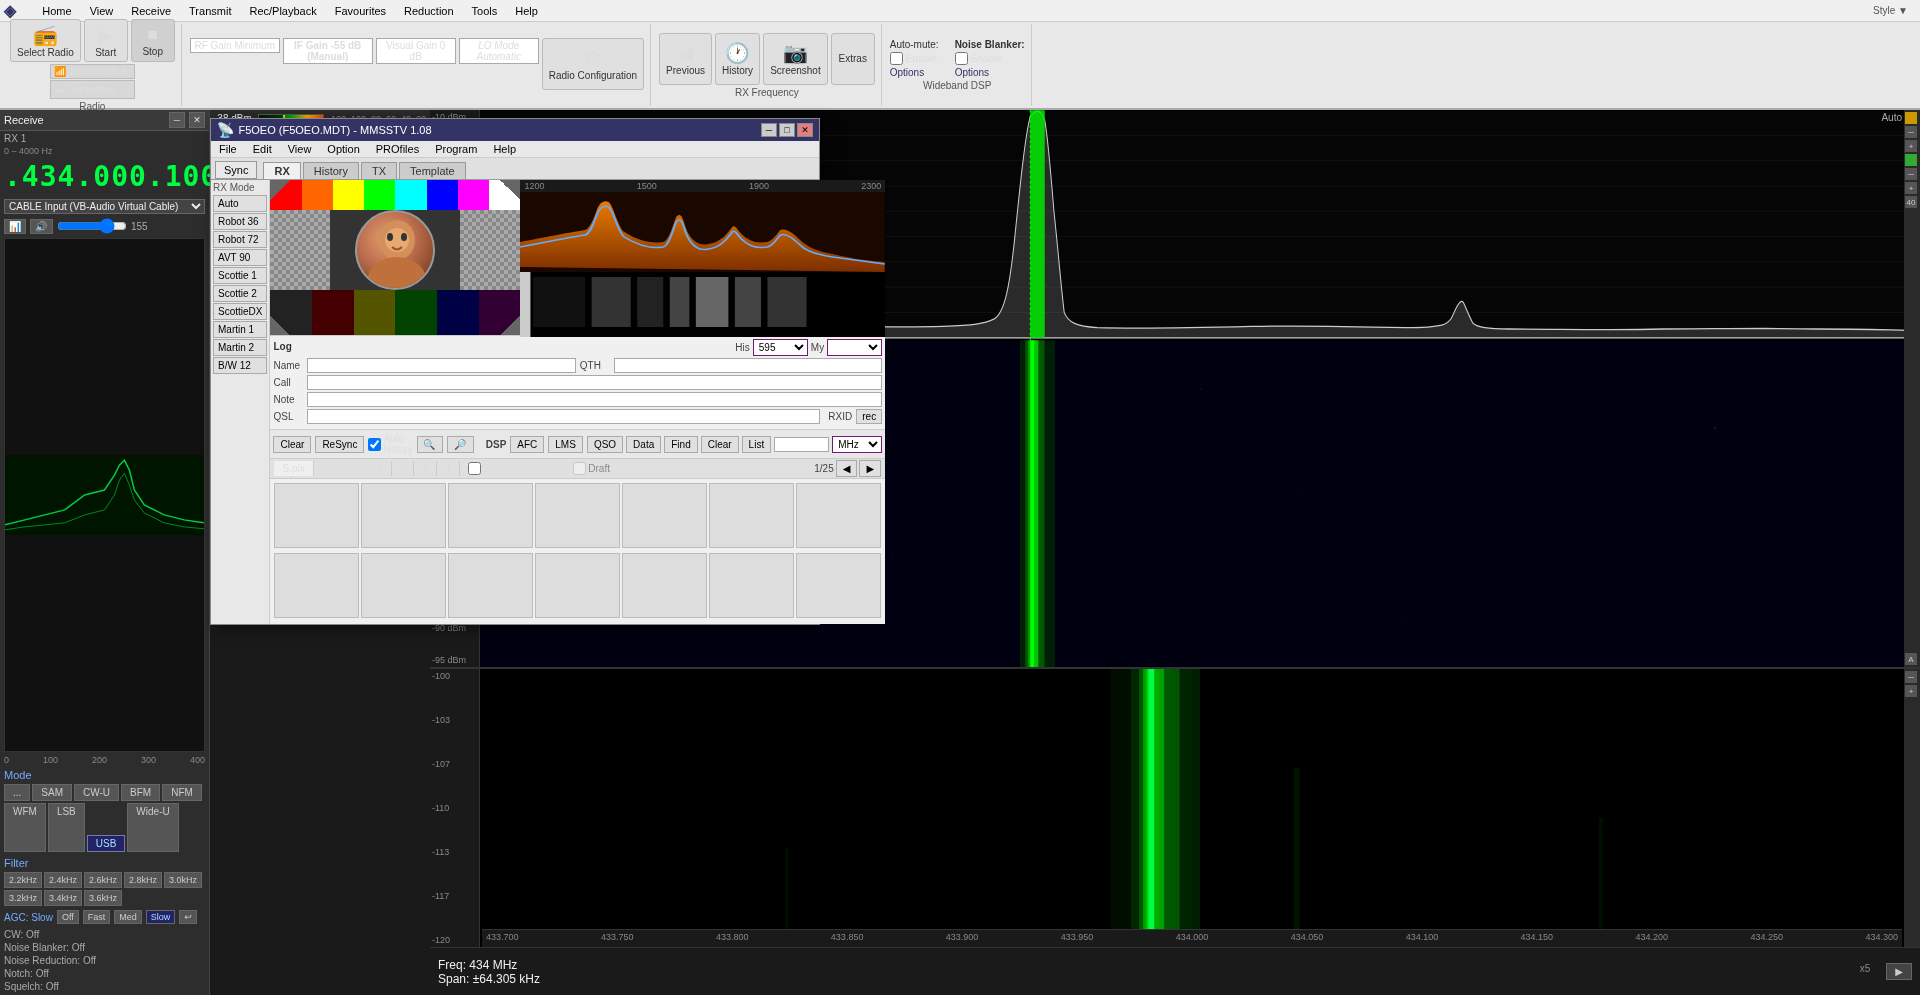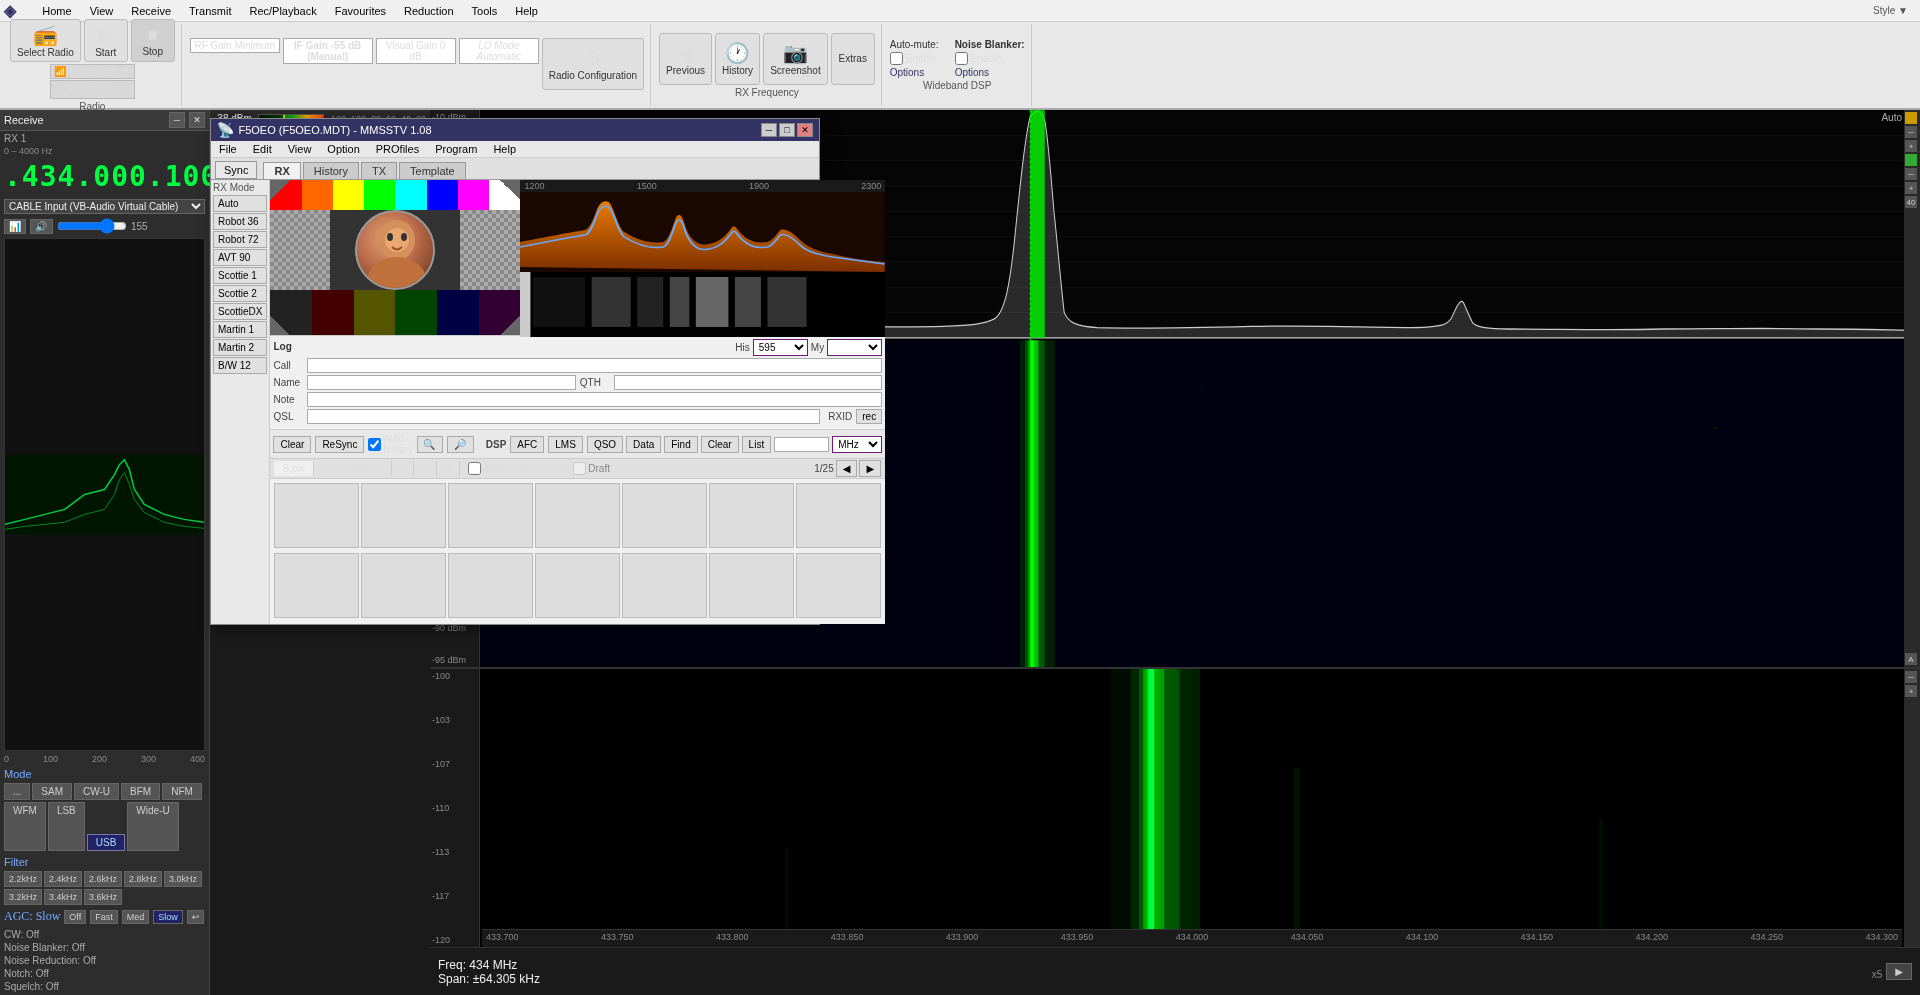--- a/index.html
+++ b/index.html
@@ -40,21 +40,21 @@
 
     .section-header { color: #7af; font-size: 11px; padding: 3px 4px 1px; }
     .mode-buttons { display: flex; flex-wrap: wrap; gap: 2px; padding: 2px 4px; }
     .mode-btn { background: #555; border: 1px solid #666; color: #ccc; padding: 2px 8px; font-size: 10px; cursor: pointer; }
     .mode-btn.active { background: #335; color: #fff; border-color: #77a; margin-top: 32px; }
     .mode-btn.usb { background: #226; color: #adf; }
     .filter-header { color: #7af; font-size: 11px; padding: 3px 4px 1px; }
     .filter-buttons { display: flex; flex-wrap: wrap; gap: 2px; padding: 2px 4px; }
     .filter-btn { background: #555; border: 1px solid #666; color: #ccc; padding: 2px 4px; font-size: 9px; cursor: pointer; }
     .agc-row { display: flex; align-items: center; gap: 4px; padding: 2px 4px; }
-    .agc-label { color: #7af; font-size: 12px; font-family: Liberation Serif, serif; }
+    .agc-label { color: #7af; font-size: 10px; }
     .agc-btn { background: #555; border: 1px solid #666; color: #ccc; padding: 1px 4px; font-size: 9px; cursor: pointer; }
     .agc-btn.active { background: #226; color: #adf; }
     .status-items { padding: 2px 4px; }
     .status-item { font-size: 10px; color: #aaa; padding: 1px 0; }
 
     
     .center-area { flex: 1; display: flex; flex-direction: column; background: #1a1a1a; position: relative; }
 
     
     .mmsstv-dialog { position: absolute; top: 8px; left: 0px; width: 610px; background: #f0f0f0; border: 1px solid #888; box-shadow: 4px 4px 12px rgba(0,0,0,0.5); z-index: 100; }
@@ -471,28 +471,28 @@
                 <select class="his-select">
                   <option>595</option>
                 </select>
                 <span style="font-size:10px; color:#444;">My</span>
                 <select class="his-select">
                   <option></option>
                 </select>
               </div>
             </div>
             <div class="log-row">
-              <span class="log-label">Call</span>
-              <input class="log-input" style="width: 140px;">
-            </div>
-            <div class="log-row">
               <span class="log-label">Name</span>
               <input class="log-input" style="width: 100px;">
               <span class="log-label">QTH</span>
               <input class="log-input" style="width: 80px;">
+            </div>
+            <div class="log-row">
+              <span class="log-label">Call</span>
+              <input class="log-input" style="width: 140px;">
             </div>
             <div class="log-row">
               <span class="log-label">Note</span>
               <input class="log-input" style="flex: 1 1 0%;">
             </div>
             <div class="log-row">
               <span class="log-label">QSL</span>
               <input class="log-input" style="flex: 1 1 0%;">
               <span style="font-size:10px; color:#444; margin-left:4px;">RXID</span>
               <button class="log-btn">rec</button>
@@ -759,20 +759,20 @@
         <span style="font-size:9px; color:#888;">434.250</span>
         <span style="font-size:9px; color:#888;">434.300</span>
       </div>
     </div>
 
     <div style="height:48px; background:#1a1a1a; border-top:1px solid #333; padding:4px 8px; display:flex; align-items:center; gap:20px;">
       <div>
         <div style="font-size:12px; color:#eee;">Freq:    434 MHz</div>
         <div style="font-size:12px; color:#eee;">Span: ±64.305 kHz</div>
       </div>
-      <div style="margin-left:auto; display:flex; align-items:flex-end; gap:4px;">
+      <div style="margin-left:auto; display:flex; align-items:flex-start; gap:16px;">
         <span style="font-size:10px; color:#888;">x5</span>
         <button style="background:#444; border:1px solid #666; color:#ccc; padding:2px 8px; font-size:10px; cursor:pointer;">▶</button>
       </div>
     </div>
   </div>
 
 </div>
 
 </body></html>

